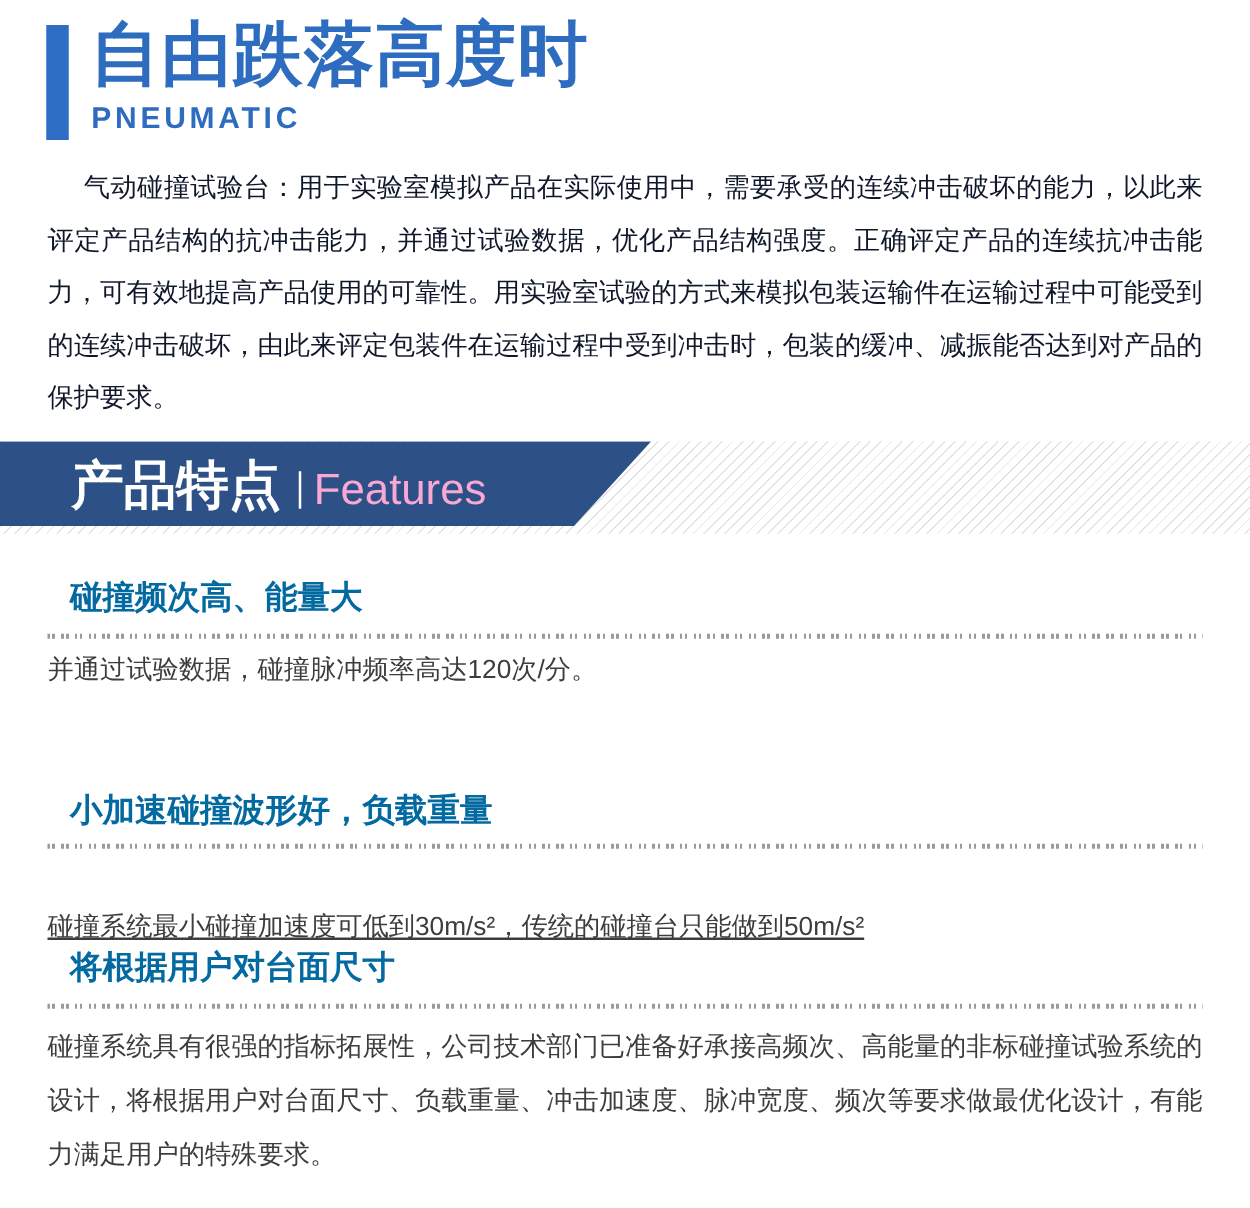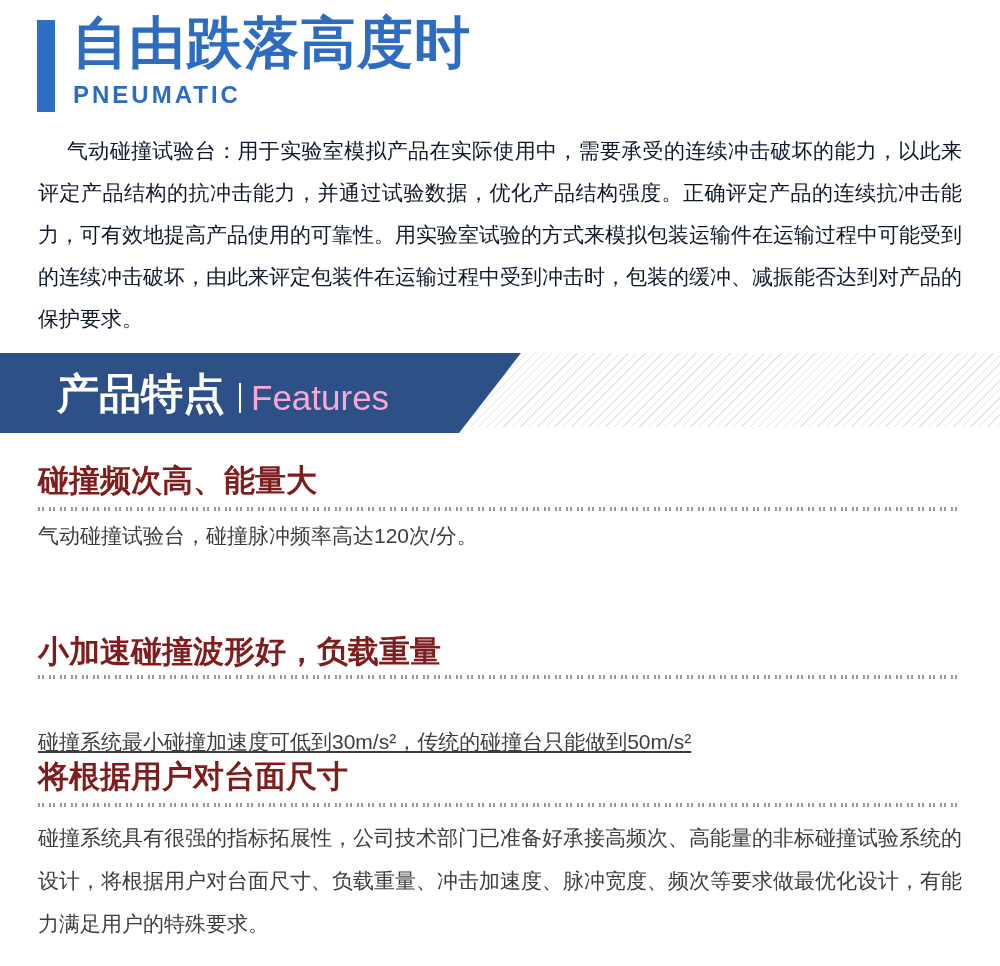--- a/index.html
+++ b/index.html
@@ -39,43 +39,43 @@
   }
   
   .stripe-band {
     position: absolute; left: 0; top: 353px;
     width: 1000px; height: 74px;
     background: repeating-linear-gradient(135deg,
       #e4e4e4 0, #e4e4e4 1px, transparent 1px, transparent 6px);
   }
   .features-banner {
     position: absolute; left: 0; top: 353px;
-    width: 521px; height: 80px;
+    width: 521px; height: 68px;
     background: #2d5187;
     clip-path: polygon(0 0, 100% 0, calc(100% - 62px) 100%, 0 100%);
     display: flex; align-items: center;
     padding-left: 57px; box-sizing: border-box;
   }
   .features-title {
     font-size: 42px; font-weight: bold; color: #ffffff;
     margin-top: 2px; white-space: nowrap;
   }
   .features-sep {
     width: 2px; height: 30px; background: #ffffff;
     margin: 10px 10px 0 14px; flex: none;
   }
   .features-sub {
     font-size: 35px; color: #f9a8d4; margin-top: 10px;
     white-space: nowrap;
   }
   
   .section-heading {
-    position: absolute; left: 38px;
-    font-size: 31px; font-weight: bold;
-    color: #7f1d1d; white-space: nowrap; line-height: 1.2;
+    position: absolute; left: 56px;
+    font-size: 26px; font-weight: bold;
+    color: #0369a1; white-space: nowrap; line-height: 1.2;
   }
   .dashes {
     position: absolute; left: 38px;
     width: 924px; height: 4px;
     background: repeating-linear-gradient(90deg,
       #9a9a9a 0, #9a9a9a 2px, transparent 2px, transparent 4px,
       #9a9a9a 4px, #9a9a9a 6px, transparent 6px, transparent 11px);
   }
   .body-text {
     position: absolute; left: 38px;
@@ -106,21 +106,21 @@
 <div class="stripe-band"></div>
 <div class="features-banner">
   <span class="features-title">产品特点</span>
   <span class="features-sep"></span>
   <span class="features-sub">Features</span>
 </div>
 
 <div class="section-heading s1-heading">碰撞频次高、能量大</div>
 <div class="dashes s1-dashes"></div>
 <div class="body-text s1-body">
-  <div>气动碰撞试验台，碰撞脉冲频率高达120次/分。</div>
+  <div>并通过试验数据，碰撞脉冲频率高达120次/分。</div>
 </div>
 
 <div class="section-heading s2-heading">小加速碰撞波形好，负载重量</div>
 <div class="dashes s2-dashes"></div>
 <div class="body-text s2-body">
   <div>碰撞系统最小碰撞加速度可低到30m/s²，传统的碰撞台只能做到50m/s²</div>
 </div>
 
 <div class="section-heading s3-heading">将根据用户对台面尺寸</div>
 <div class="dashes s3-dashes"></div>

